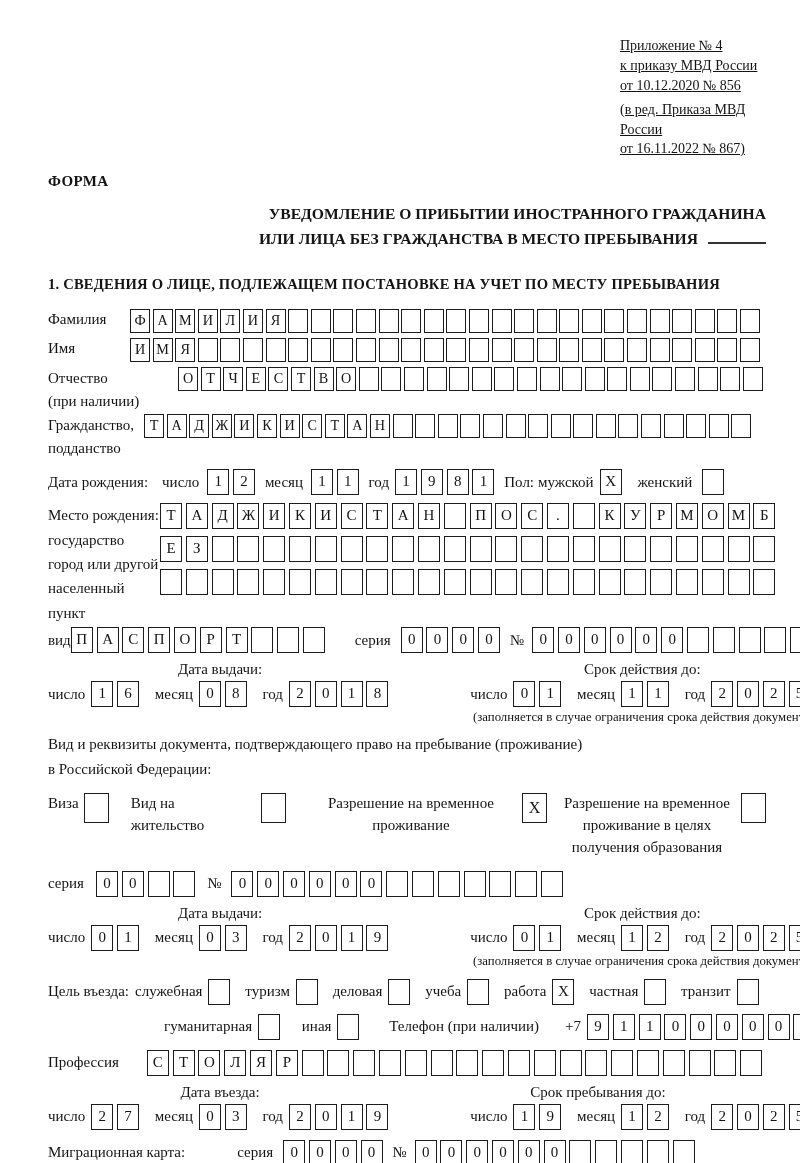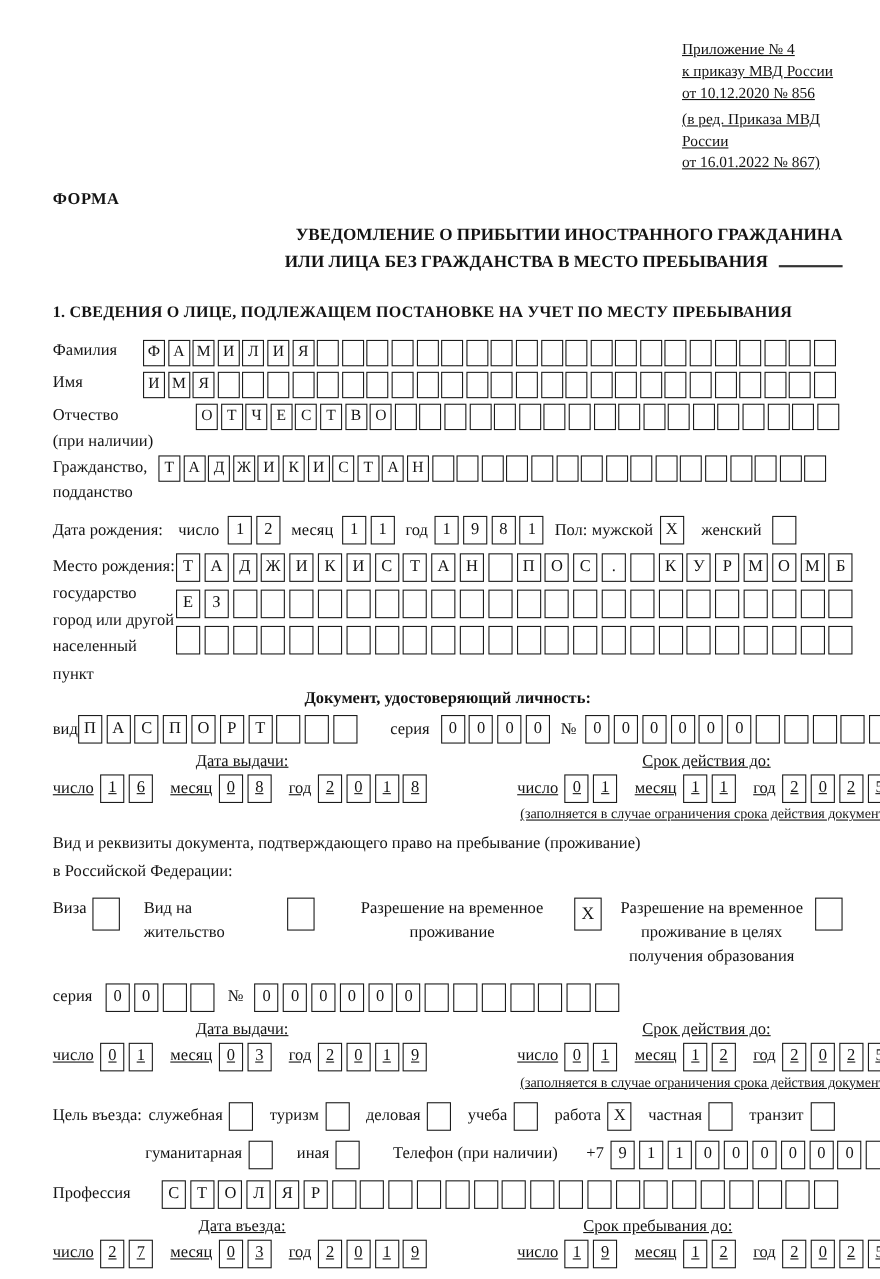--- a/index.html
+++ b/index.html
@@ -15,21 +15,21 @@
 
   .row{display:flex;align-items:flex-start;margin-bottom:5px;}
   .lbl{flex:none;line-height:1.35;}
   .boxes{display:flex;flex:none;}
   .cb{flex:none;display:inline-block;box-sizing:border-box;width:20px;height:24px;border:1.6px solid #1c1c1c;
       margin-right:2.6px;text-align:center;font-size:14.2px;line-height:21px;background:#fff;}
   .boxes.w .cb{width:22px;height:26px;margin-right:3.8px;font-size:15px;line-height:23px;}
   .boxes.big .cb{width:25px;height:30px;margin-right:0;font-size:16px;line-height:27px;}
 
   .lbl2{line-height:1.5;}
-  .dgrid{display:flex;margin-top:8px;text-decoration:underline;}
+  .dgrid{display:flex;margin-top:8px;}
   .dcol-l{width:345px;}
   .dcol-r{margin-left:78px;flex:1;}
   .dtitle{text-align:center;margin-bottom:3px;}
   .dcells{display:flex;align-items:center;}
   .dcells .t{margin:0 6px 0 0;}
   .dcells .g{margin-left:12px;}
   .note{font-size:12.8px;margin-top:3px;text-align:right;}
   .resdoc-line{margin-top:8px;line-height:1.5;}
   .viza-row{display:flex;align-items:flex-start;margin-top:13px;}
   .opt{display:flex;align-items:flex-start;}
@@ -44,21 +44,21 @@
 </head>
 <body>
 
 <div class="page">
 
   <div class="ref">
     <div>Приложение № 4</div>
     <div>к приказу МВД России</div>
     <div>от 10.12.2020 № 856</div>
     <div class="gap">(в ред. Приказа МВД России</div>
-    <div>от 16.01.2022 № 867)</div>
+    <div>от 16.11.2022 № 867)</div>
   </div>
 
   <div class="form-word">ФОРМА</div>
 
   <div class="title">
     <div>УВЕДОМЛЕНИЕ О ПРИБЫТИИ ИНОСТРАННОГО ГРАЖДАНИНА</div>
     <div><span>ИЛИ ЛИЦА БЕЗ ГРАЖДАНСТВА В МЕСТО ПРЕБЫВАНИЯ</span><span class="blank-line"></span></div>
   </div>
 
   <div class="sec1">1. СВЕДЕНИЯ О ЛИЦЕ, ПОДЛЕЖАЩЕМ ПОСТАНОВКЕ НА УЧЕТ ПО МЕСТУ ПРЕБЫВАНИЯ</div>
@@ -314,21 +314,20 @@
           <span class="cb"></span>
           <span class="cb"></span>
           <span class="cb"></span>
           <span class="cb"></span>
           <span class="cb"></span>
           <span class="cb"></span>
         </div>
     </div>
   </div>
 
-  <div style="text-align:center;font-weight:bold;margin:2px 0 6px 0">Документ, удостоверяющий личность:</div>
   <div class="row" style="align-items:center">
     <span class="t" style="width:66px">вид</span>
     <div class="boxes w">
         <span class="cb">П</span>
         <span class="cb">А</span>
         <span class="cb">С</span>
         <span class="cb">П</span>
         <span class="cb">О</span>
         <span class="cb">Р</span>
         <span class="cb">Т</span>
@@ -537,21 +536,21 @@
     <div class="boxes w">
         <span class="cb"></span>
       </div>
     <span class="t sp">транзит</span>
     <div class="boxes w">
         <span class="cb"></span>
       </div>
   </div>
 
   <div class="purpose-row" style="margin-top:9px">
-    <span class="t" style="margin-left:84px">гуманитарная</span>
+    <span class="t" style="margin-left:116px">гуманитарная</span>
     <div class="boxes w">
         <span class="cb"></span>
       </div>
     <span class="t sp" style="margin-left:18px">иная</span>
     <div class="boxes w">
         <span class="cb"></span>
       </div>
     <span class="t" style="margin-left:26px">Телефон (при наличии)</span>
     <span class="t" style="margin-left:20px">+7</span>
     <div class="boxes w">

